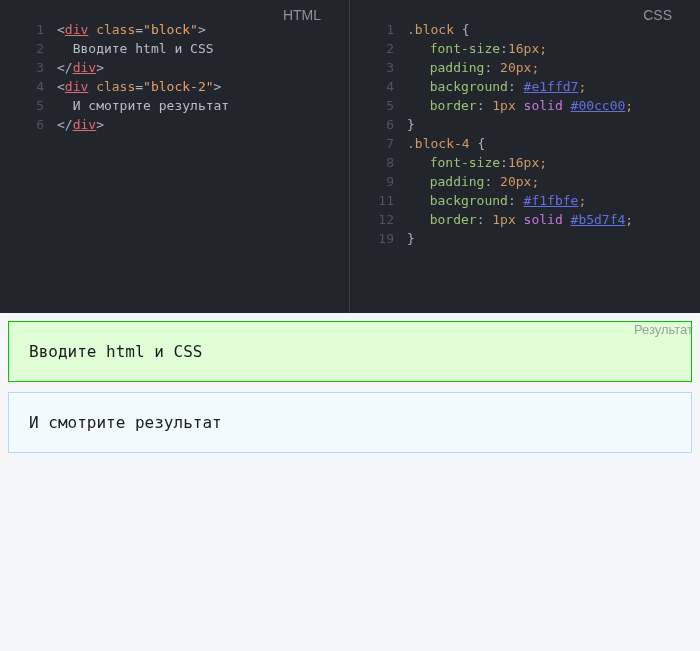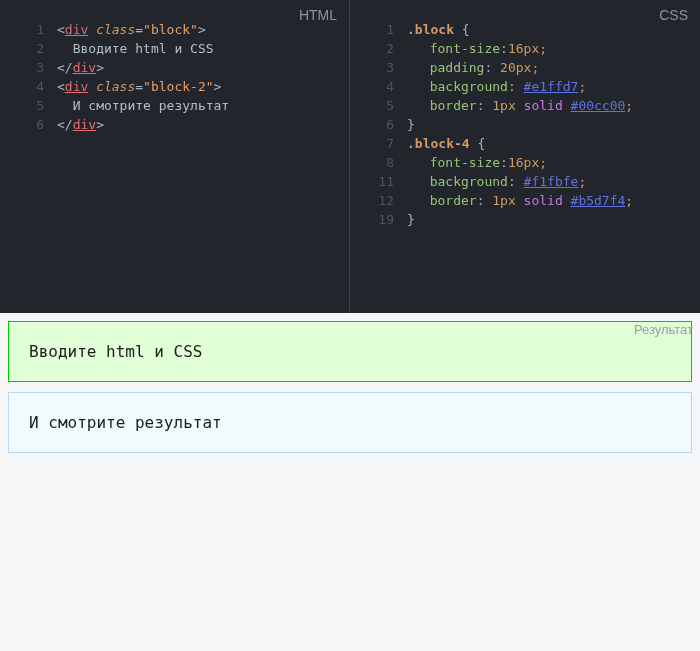--- a/index.html
+++ b/index.html
@@ -12,41 +12,41 @@
   .editors{
     display:flex;height:313px;background:var(--editor-bg);
   }
   .panel{
     position:relative;box-sizing:border-box;padding-top:20px;
     overflow:hidden;
   }
   .panel.left{width:350px;border-right:1px solid var(--divider);}
   .panel.right{flex:1;}
   .panel-label{
-    position:absolute;top:7px;right:12px;
+    position:absolute;top:7px;right:28px;
     font-size:14px;color:var(--panel-label);
     user-select:none;
   }
   .code-area{width:100%;}
   .code-line{
     white-space:pre;
     font-family:"DejaVu Sans Mono","Liberation Mono",monospace;
     font-size:13px;line-height:19px;
     color:var(--tok-txt);
   }
   .ln{
     display:inline-block;width:44px;text-align:right;
     margin-right:13px;color:var(--ln);
   }
   .tk-pun{color:var(--tok-pun);}
   .tk-tag{color:var(--tok-tag);text-decoration:underline;}
-  .tk-attr{color:var(--tok-attr);font-style:italic;}
+  .tk-attr{color:var(--tok-attr);}
   .tk-str{color:var(--tok-str);}
   .tk-txt{color:var(--tok-txt);}
-  .tk-sel{color:var(--tok-sel);font-weight:bold;}
+  .tk-sel{color:var(--tok-sel);}
   .tk-prop{color:var(--tok-prop);margin-left:7px;}
   .tk-num{color:var(--tok-num);}
   .tk-kw{color:var(--tok-kw);}
   .tk-hex{color:var(--tok-hex);text-decoration:underline;}
   
   .result{
     position:relative;box-sizing:border-box;
     height:350px;background:var(--result-bg);
     padding:8px;
   }
@@ -83,20 +83,21 @@
     <div class="panel-label">CSS</div>
     <div class="code-area">
         <div class="code-line"><span class="ln">1</span><span class="tk-sel">.block </span><span class="tk-pun">{</span></div>
         <div class="code-line"><span class="ln">2</span><span class="tk-pun">  </span><span class="tk-prop">font-size</span><span class="tk-pun">:</span><span class="tk-num">16px</span><span class="tk-num">;</span></div>
         <div class="code-line"><span class="ln">3</span><span class="tk-pun">  </span><span class="tk-prop">padding</span><span class="tk-pun">: </span><span class="tk-num">20px</span><span class="tk-num">;</span></div>
         <div class="code-line"><span class="ln">4</span><span class="tk-pun">  </span><span class="tk-prop">background</span><span class="tk-pun">: </span><span class="tk-hex">#e1ffd7</span><span class="tk-num">;</span></div>
         <div class="code-line"><span class="ln">5</span><span class="tk-pun">  </span><span class="tk-prop">border</span><span class="tk-pun">: </span><span class="tk-num">1px</span><span class="tk-pun"> </span><span class="tk-kw">solid</span><span class="tk-pun"> </span><span class="tk-hex">#00cc00</span><span class="tk-num">;</span></div>
         <div class="code-line"><span class="ln">6</span><span class="tk-pun">}</span></div>
         <div class="code-line"><span class="ln">7</span><span class="tk-sel">.block-4 </span><span class="tk-pun">{</span></div>
         <div class="code-line"><span class="ln">8</span><span class="tk-pun">  </span><span class="tk-prop">font-size</span><span class="tk-pun">:</span><span class="tk-num">16px</span><span class="tk-num">;</span></div>
+        <div class="code-line"><span class="ln">9</span><span class="tk-pun">  </span><span class="tk-prop">padding</span><span class="tk-pun">: </span><span class="tk-num">20px</span><span class="tk-num">;</span></div>
         <div class="code-line"><span class="ln">11</span><span class="tk-pun">  </span><span class="tk-prop">background</span><span class="tk-pun">: </span><span class="tk-hex">#f1fbfe</span><span class="tk-num">;</span></div>
         <div class="code-line"><span class="ln">12</span><span class="tk-pun">  </span><span class="tk-prop">border</span><span class="tk-pun">: </span><span class="tk-num">1px</span><span class="tk-pun"> </span><span class="tk-kw">solid</span><span class="tk-pun"> </span><span class="tk-hex">#b5d7f4</span><span class="tk-num">;</span></div>
         <div class="code-line"><span class="ln">19</span><span class="tk-pun">}</span></div>
       </div>
   </div>
 </div>
 
 <div class="result">
   <div class="result-label">Результат</div>
   <div class="rblock rblock1">Вводите html и CSS</div>

